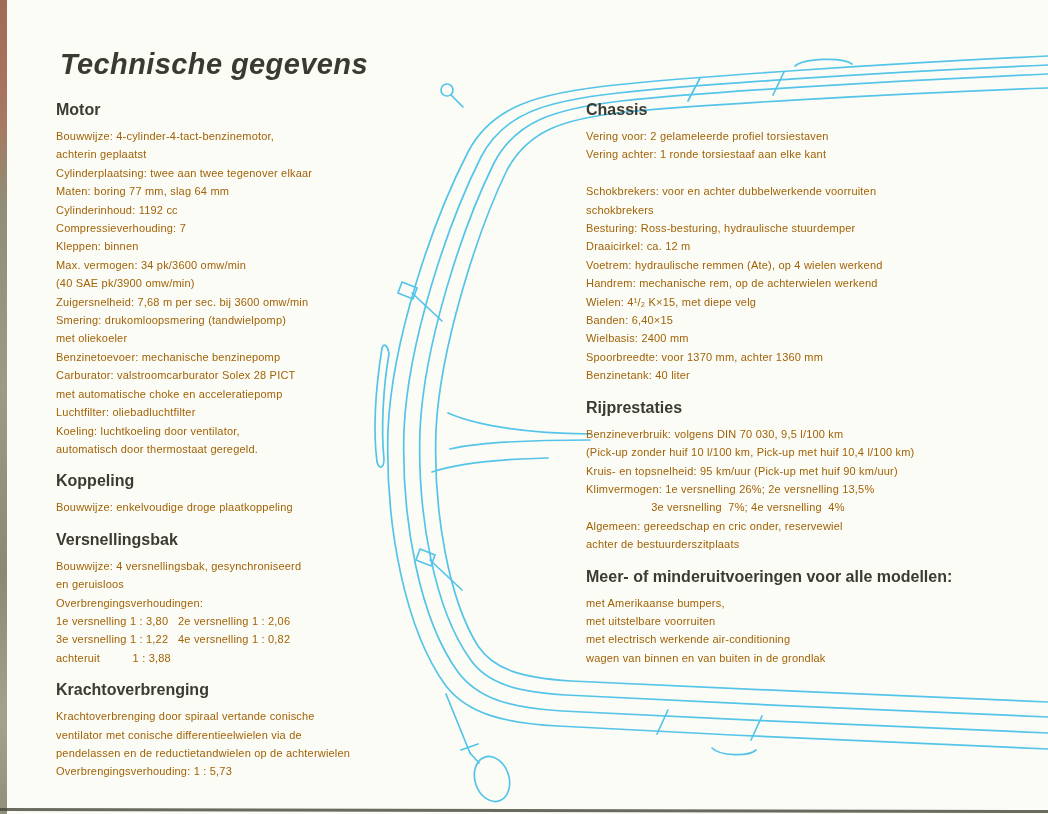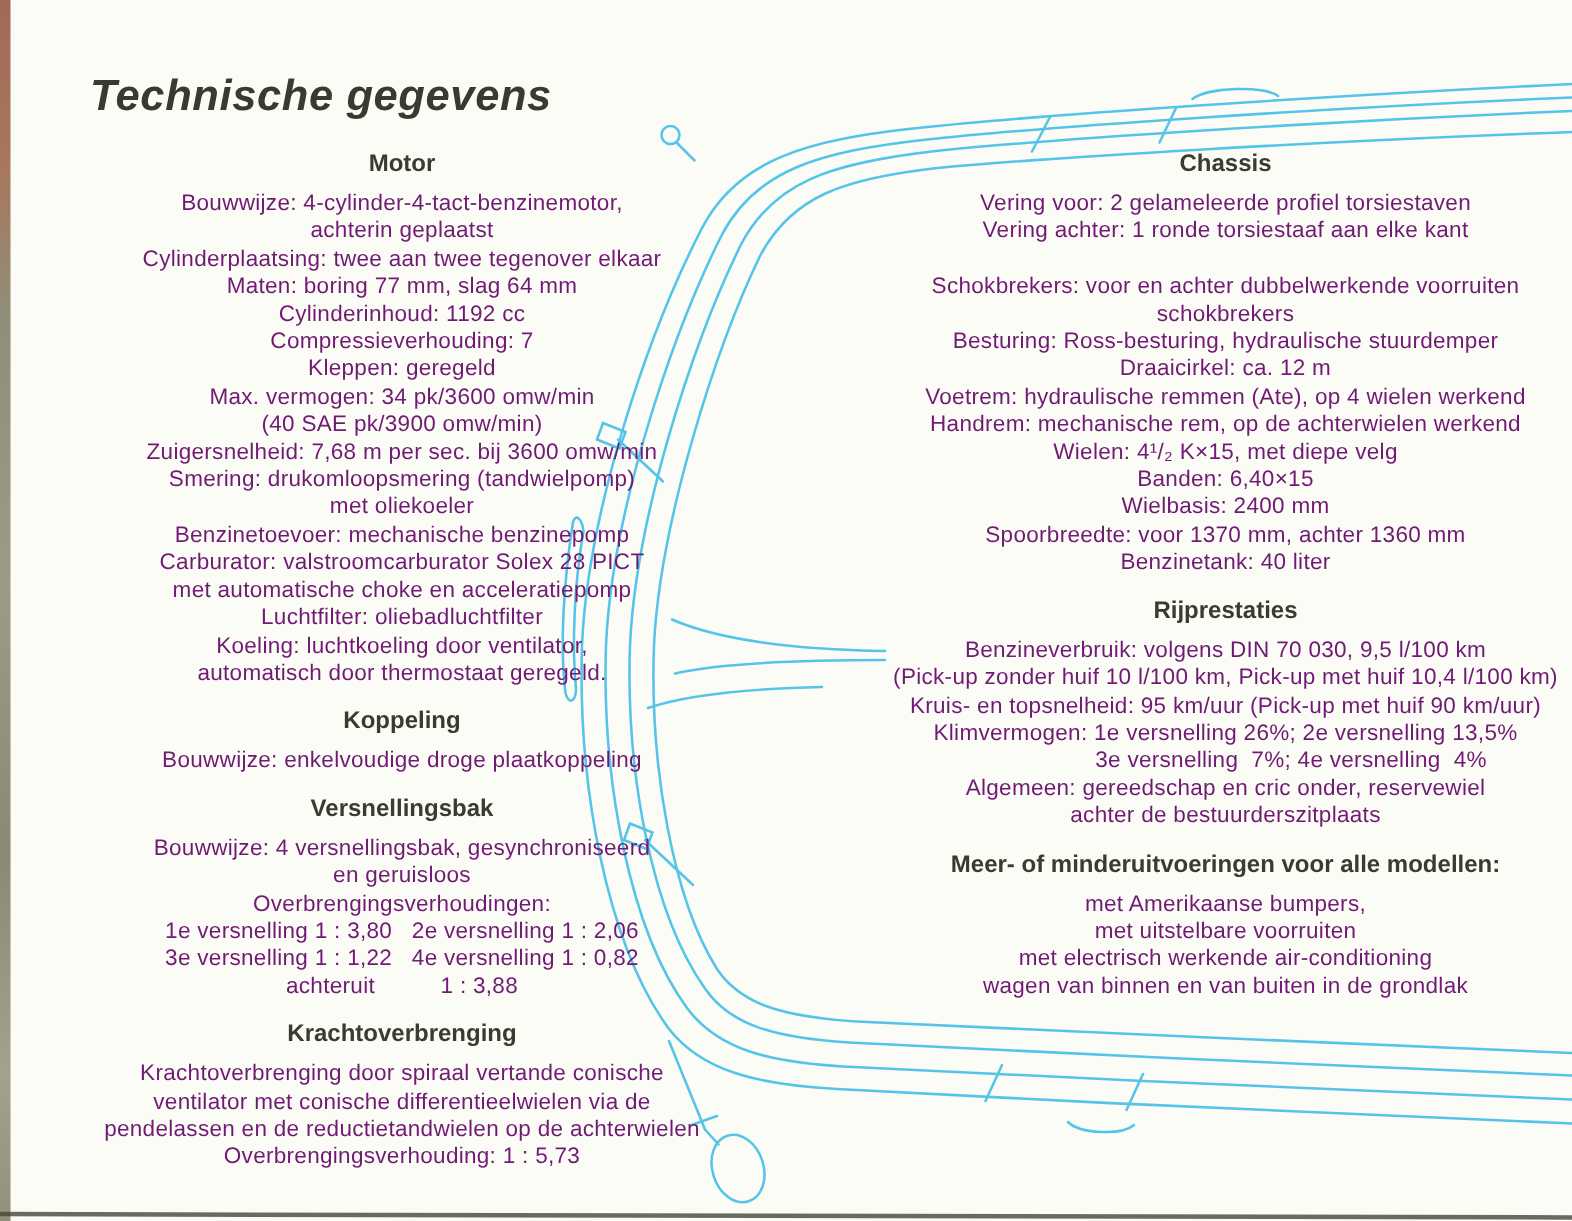--- a/index.html
+++ b/index.html
@@ -25,30 +25,30 @@
     z-index: 3;
   }
   .artwork {
     position: absolute; left: 0; top: 0; z-index: 0;
   }
   .page-title {
     position: absolute; left: 60px; top: 48px;
     font-size: 29px; font-weight: bold; color: #3a3a31;
     letter-spacing: .4px; z-index: 2; margin: 0; font-style: italic;
   }
-  .column { position: absolute; top: 101px; z-index: 2; text-align: center; }
+  .column { position: absolute; top: 101px; z-index: 2; }
   .column-left  { left: 56px;  width: 424px; }
   .column-right { left: 586px; width: 462px; }
   .section + .section { margin-top: 14px; }
   .section-heading {
     font-size: 16px; line-height: 18px; font-weight: bold;
     color: #3b3b32; margin: 0 0 8px 0;
   }
   .line {
-    font-size: 15px; line-height: 18.4px; color: #701a75;
+    font-size: 11px; line-height: 18.4px; color: #a16207;
     white-space: pre-wrap; letter-spacing: .2px;
   }
 </style>
 </head>
 <body>
 
 <svg class="artwork" width="1048" height="814" viewBox="0 0 1048 814" fill="none" stroke="#54c4e8" stroke-width="1.7" stroke-linecap="round">
 
   <path d="M 1048,56 C 880,64 690,77 615,85 C 538,93 492,106 468,152 C 432,222 392,340 388,430 C 385,525 405,630 446,686 C 468,714 504,723 558,726 C 720,735 900,743 1048,749"></path>
   <path d="M 1048,65 C 880,72 692,85 618,93 C 546,101 504,113 481,157 C 447,225 408,342 404,430 C 401,520 420,620 458,672 C 478,699 511,708 562,711 C 720,719 900,727 1048,733"></path>
@@ -91,21 +91,21 @@
 
 <div class="column column-left">
     <section class="section">
       <h2 class="section-heading">Motor</h2>
       <div class="line">Bouwwijze: 4-cylinder-4-tact-benzinemotor,</div>
       <div class="line">achterin geplaatst</div>
       <div class="line">Cylinderplaatsing: twee aan twee tegenover elkaar</div>
       <div class="line">Maten: boring 77 mm, slag 64 mm</div>
       <div class="line">Cylinderinhoud: 1192 cc</div>
       <div class="line">Compressieverhouding: 7</div>
-      <div class="line">Kleppen: geregeld</div>
+      <div class="line">Kleppen: binnen</div>
       <div class="line">Max. vermogen: 34 pk/3600 omw/min</div>
       <div class="line">(40 SAE pk/3900 omw/min)</div>
       <div class="line">Zuigersnelheid: 7,68 m per sec. bij 3600 omw/min</div>
       <div class="line">Smering: drukomloopsmering (tandwielpomp)</div>
       <div class="line">met oliekoeler</div>
       <div class="line">Benzinetoevoer: mechanische benzinepomp</div>
       <div class="line">Carburator: valstroomcarburator Solex 28 PICT</div>
       <div class="line">met automatische choke en acceleratiepomp</div>
       <div class="line">Luchtfilter: oliebadluchtfilter</div>
       <div class="line">Koeling: luchtkoeling door ventilator,</div>

